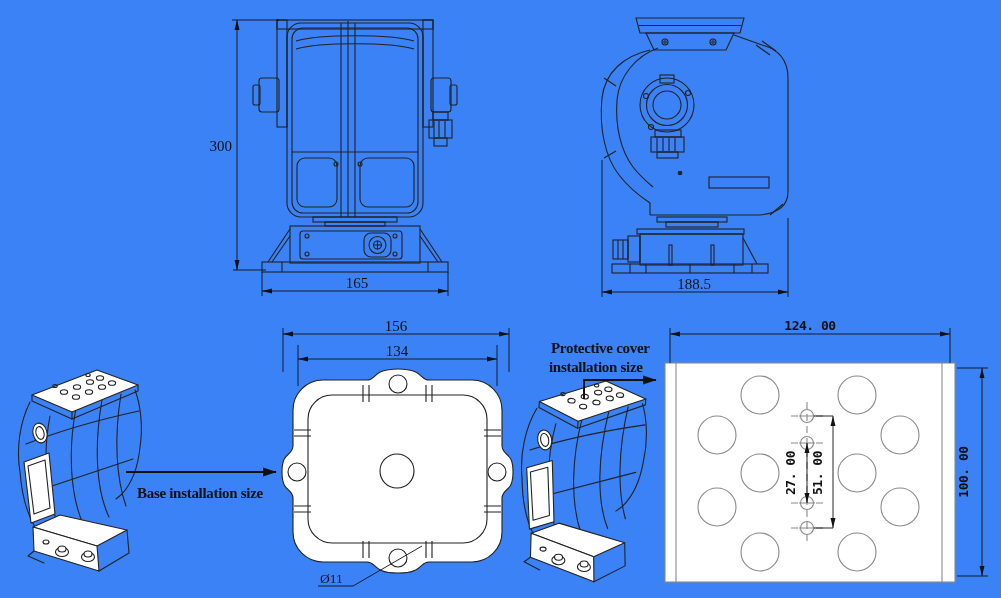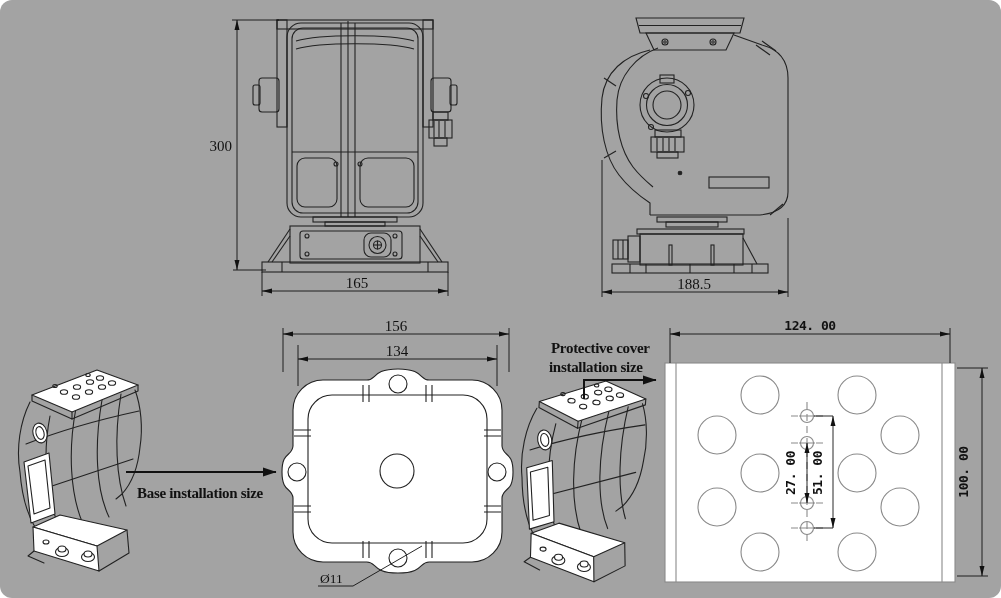--- a/index.html
+++ b/index.html
@@ -1,17 +1,17 @@
 <!DOCTYPE html>
 <html><head>
 <meta charset="utf-8">
 <style>
   html,body{margin:0;padding:0;background:#fff;}
-  .canvas{position:relative;width:1001px;height:598px;background:#a3a3a3;overflow:hidden;
-          font-family:"Liberation Serif",serif;border-radius:12px;}
+  .canvas{position:relative;width:1001px;height:598px;background:#3b82f6;overflow:hidden;
+          font-family:"Liberation Serif",serif;}
   .canvas svg{position:absolute;left:0;top:0;}
   .dim-serif{font-family:"Liberation Serif",serif;font-size:15px;fill:#111;stroke:none;}
   .dim-mono{font-family:"DejaVu Sans Mono",monospace;font-size:13px;font-weight:bold;
             fill:#111;stroke:none;letter-spacing:-0.5px;}
   .label-serif{font-family:"Liberation Serif",serif;font-size:15px;font-weight:bold;
                fill:#111;stroke:none;letter-spacing:-0.3px;}
 </style>
 </head>
 <body>
 

